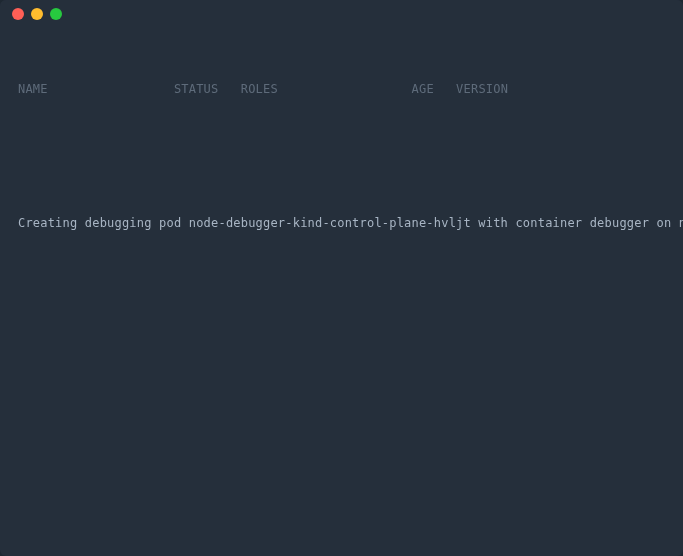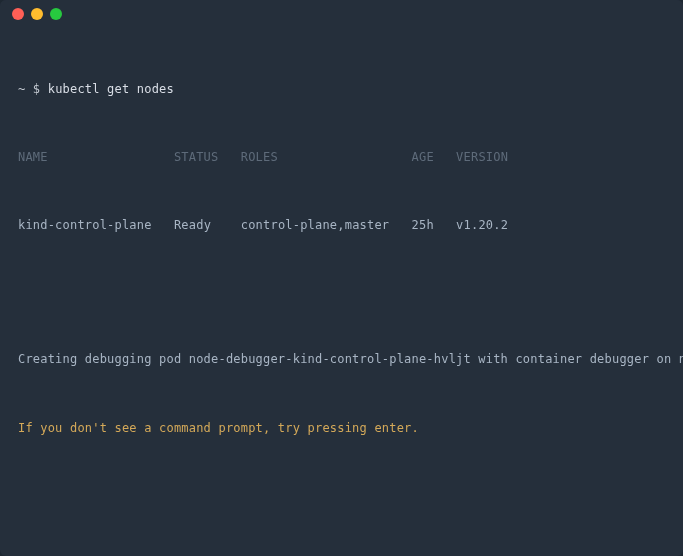--- a/index.html
+++ b/index.html
@@ -73,26 +73,23 @@
 <body>
 
 <div class="window">
   <div class="titlebar">
     <div class="traffic-light tl-close"></div>
     <div class="traffic-light tl-min"></div>
     <div class="traffic-light tl-max"></div>
   </div>
 
   <div class="terminal">
-    <div class="line"><span class="prompt-sym">~ $ </span><span class="cmd">kubectl get nodes</span></div>
     <div class="line header-row"><span>NAME</span>                 <span>STATUS</span>   <span>ROLES</span>                  <span>AGE</span>   <span>VERSION</span></div>
-    <div class="line output"><span>kind-control-plane</span>   <span>Ready</span>    <span>control-plane,master</span>   <span>25h</span>   <span>v1.20.2</span></div>
     <div class="spacer"></div>
     <div class="line output">Creating debugging pod node-debugger-kind-control-plane-hvljt with container debugger on no</div>
-    <div class="line warn">If you don't see a command prompt, try pressing enter.</div>
     <div class="line"></div>
     
     
     
     
     
     
     
     
     

